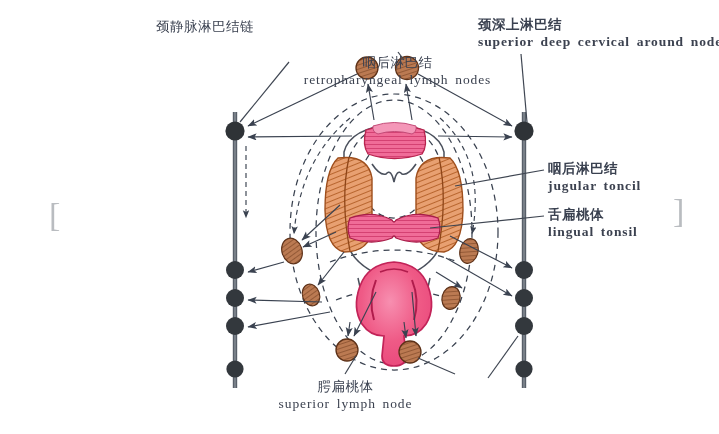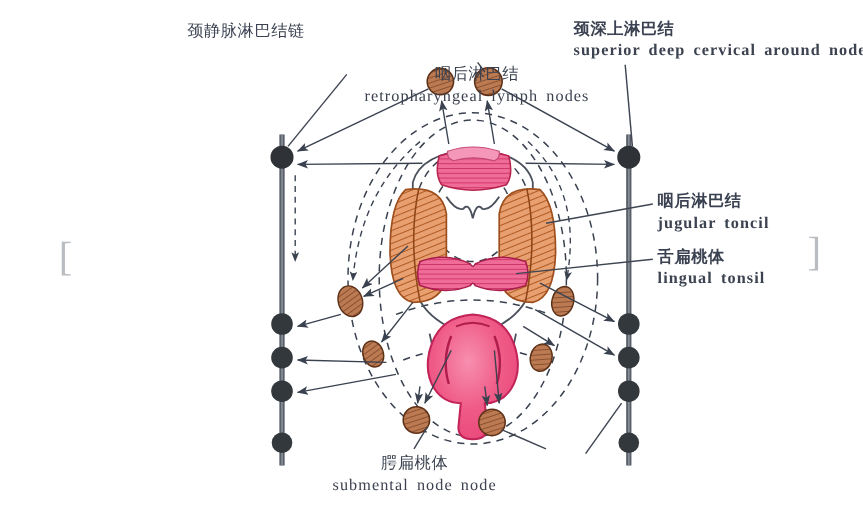--- a/index.html
+++ b/index.html
@@ -236,20 +236,20 @@
     <div class="en">jugular toncil</div>
   </div>
 
   <div class="label-block align-left" style="left:548px; top:206px;">
     <div class="cn">舌扁桃体</div>
     <div class="en">lingual tonsil</div>
   </div>
 
   <div class="label-block align-center" style="left:258px; top:378px; width:175px;">
     <div class="cn">腭扁桃体</div>
-    <div class="en">submental node node</div>
+    <div class="en">superior lymph node</div>
   </div>
 
 
   <div class="bracket" style="left:49px; top:198px;">[</div>
   <div class="bracket" style="left:673px; top:194px;">]</div>
 
 </div>
 
 </body></html>

